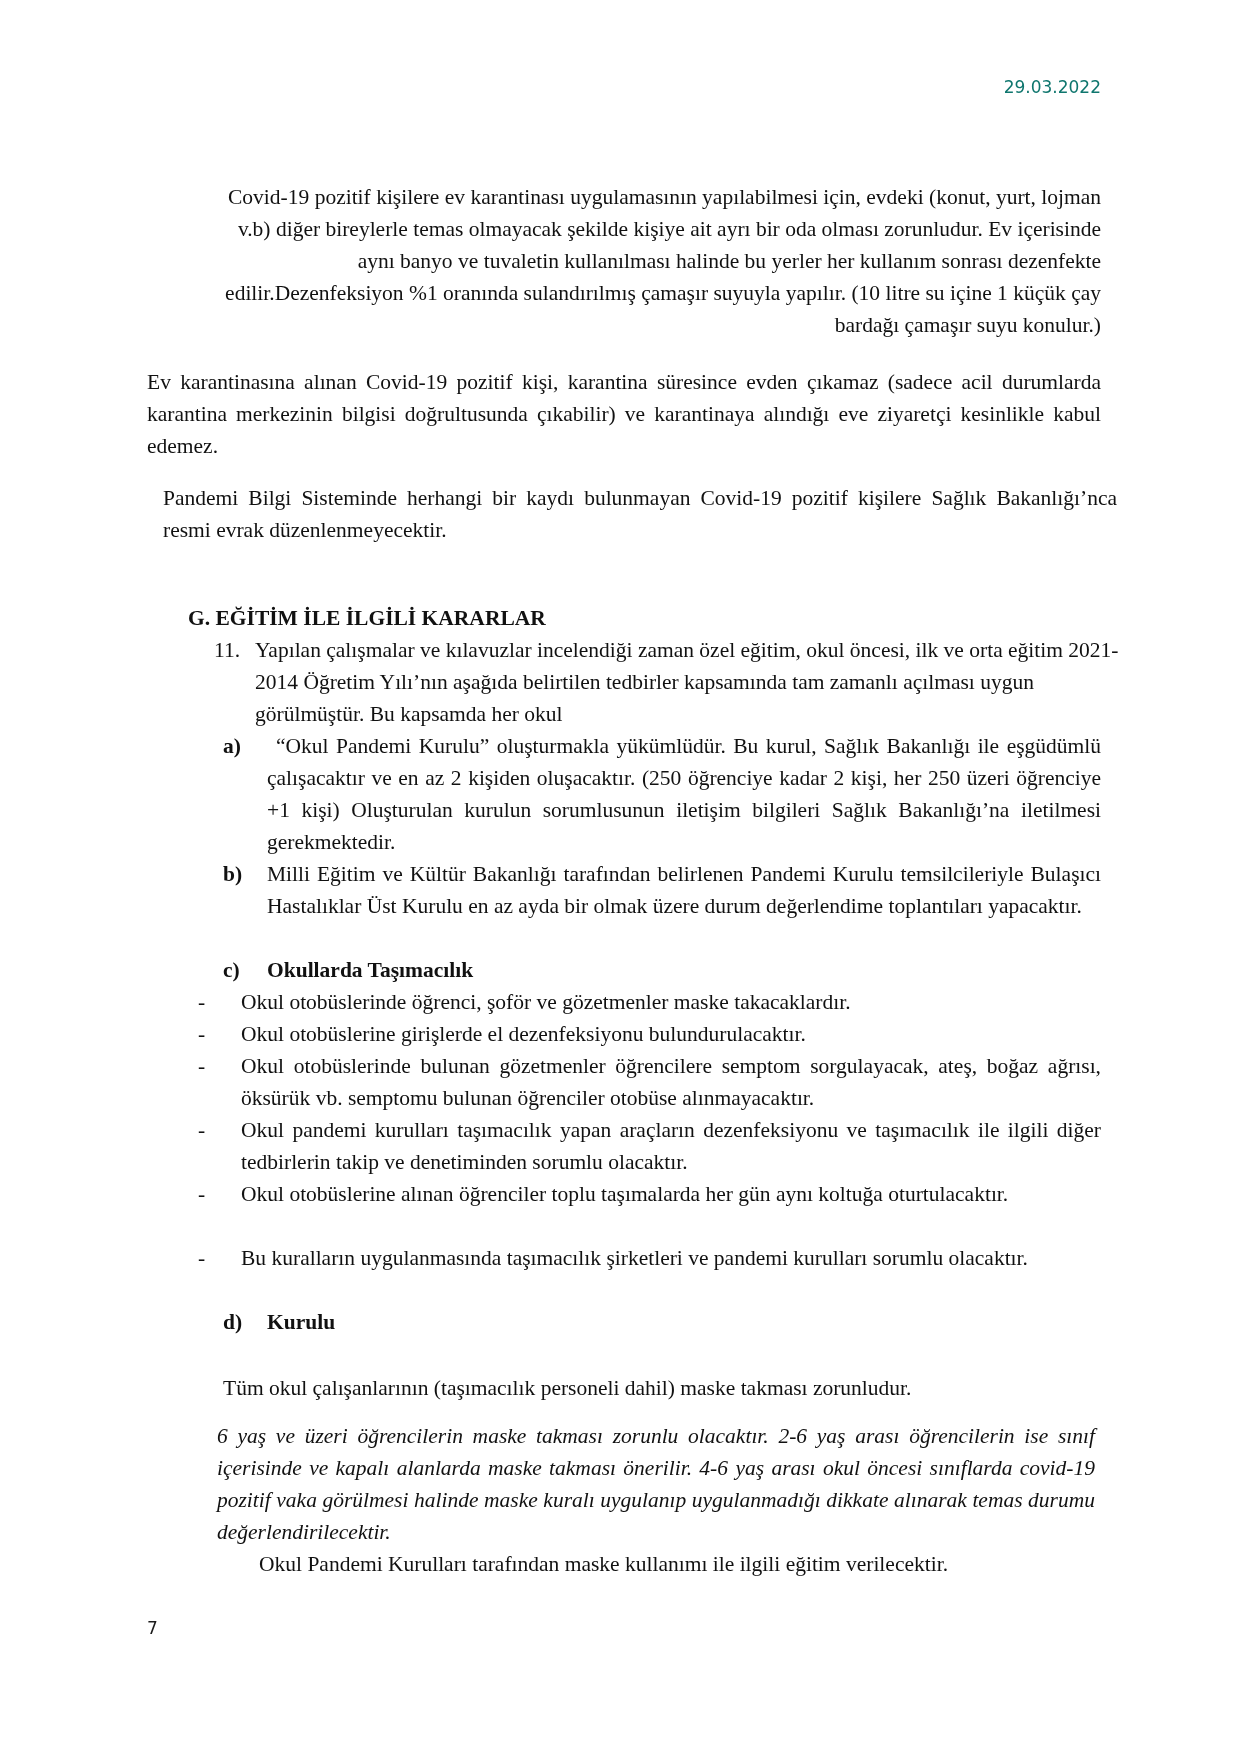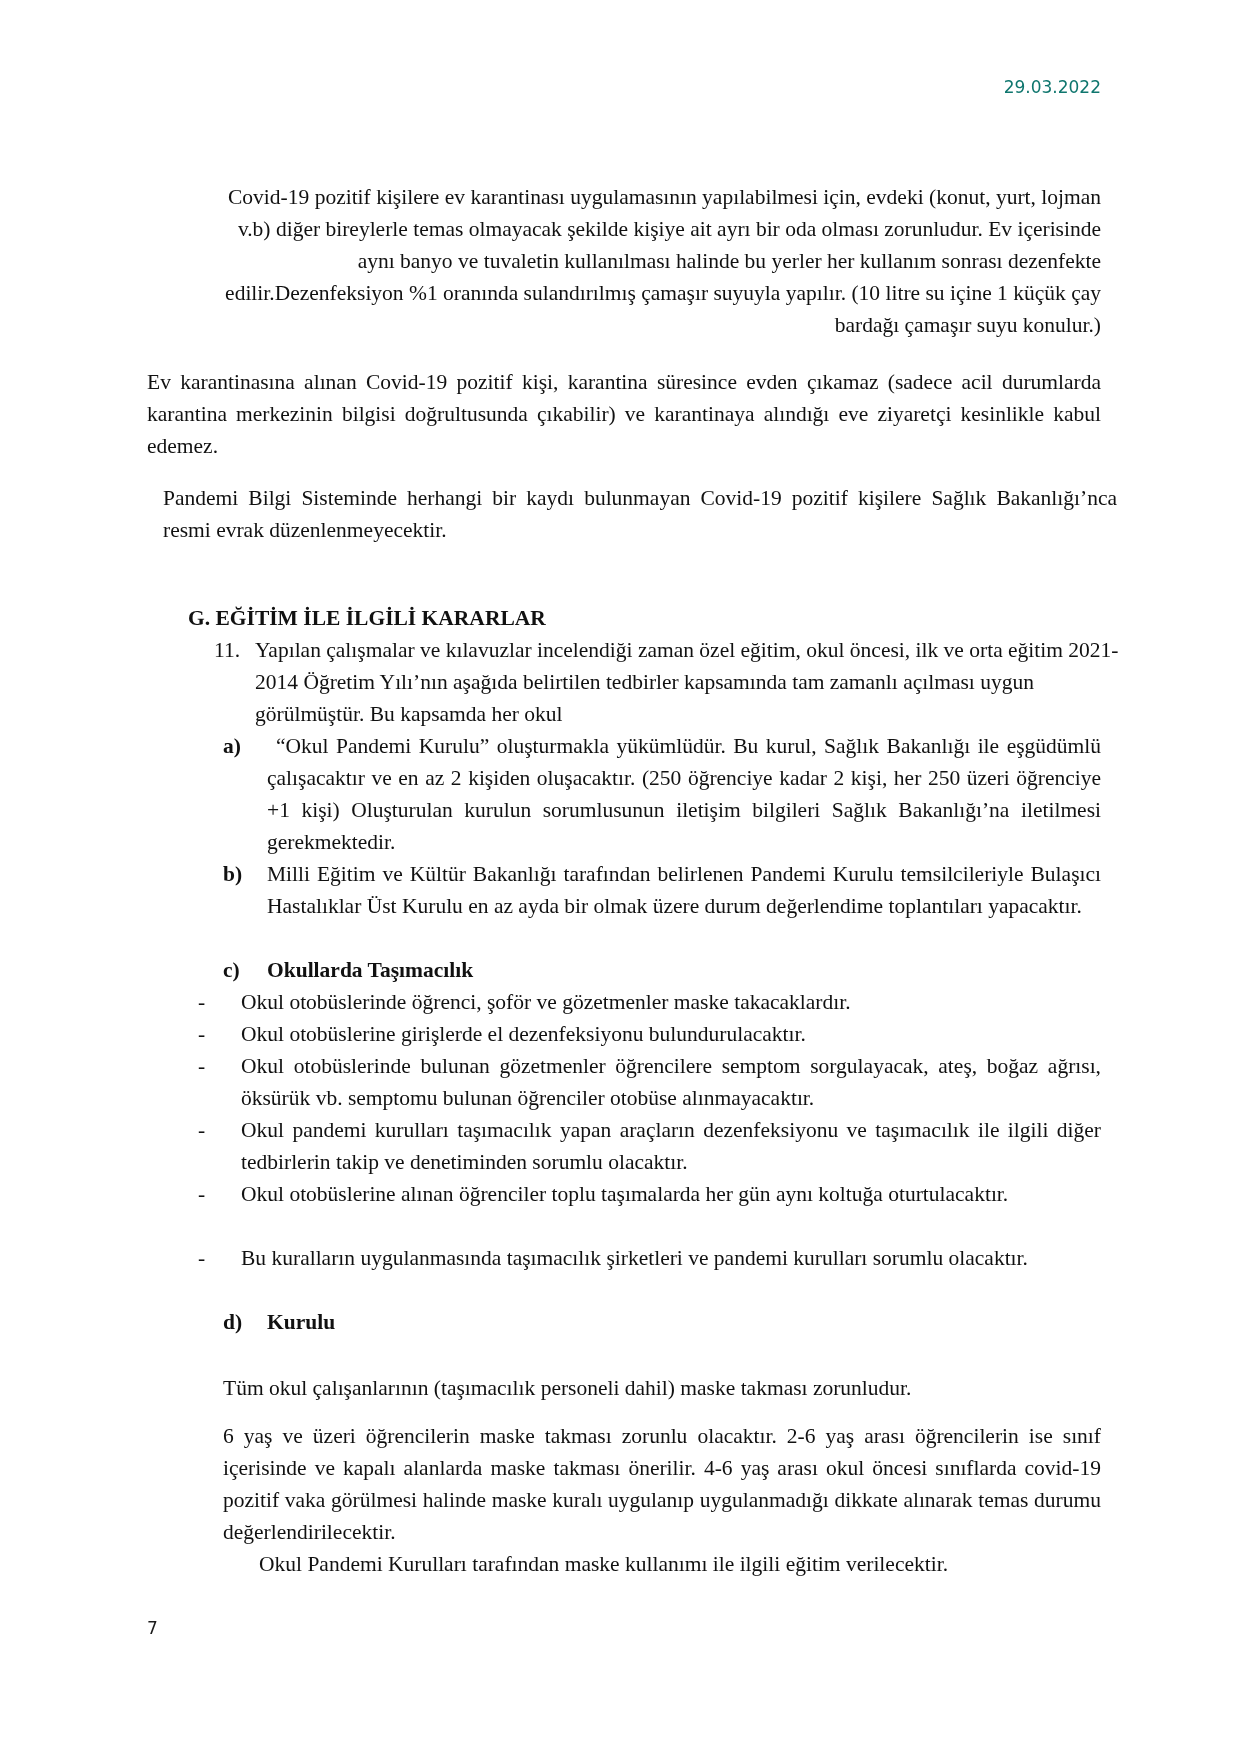--- a/index.html
+++ b/index.html
@@ -22,21 +22,21 @@
     .sub-a .txt { text-indent: 9px; }
     .sub-b { top: 858px; }
     .sub-c { top: 954px; font-weight: bold; }
     .bul { position: absolute; left: 198px; width: 903px; }
     .bul .dash { position: absolute; left: 0; top: 0; }
     .bul .txt { margin-left: 43px; text-align: justify; }
     .b1 { top: 986px; } .b2 { top: 1018px; } .b3 { top: 1050px; }
     .b4 { top: 1114px; } .b5 { top: 1178px; } .b6 { top: 1242px; }
     .sub-d { top: 1306px; font-weight: bold; }
     .p4 { top: 1372px; left: 223px; width: 878px; }
-    .p5 { top: 1420px; left: 223px; width: 878px; }
+    .p5 { top: 1420px; left: 217px; width: 878px; font-style: italic; }
     .p6 { top: 1548px; left: 223px; width: 878px; margin-left: 36px; }
   </style>
 </head>
 <body>
 
 <div class="date">29.03.2022</div>
 
 <div class="doc">
   <p class="p p1">Covid-19 pozitif kişilere ev karantinası uygulamasının yapılabilmesi için, evdeki (konut, yurt, lojman v.b) diğer bireylerle temas olmayacak şekilde kişiye ait ayrı bir oda olması zorunludur. Ev içerisinde aynı banyo ve tuvaletin kullanılması halinde bu yerler her kullanım sonrası dezenfekte edilir.Dezenfeksiyon %1 oranında sulandırılmış çamaşır suyuyla yapılır. (10 litre su içine 1 küçük çay bardağı çamaşır suyu konulur.)</p>
   <p class="p p2">Ev karantinasına alınan Covid-19 pozitif kişi, karantina süresince evden çıkamaz  (sadece acil durumlarda karantina merkezinin bilgisi doğrultusunda çıkabilir) ve karantinaya alındığı eve ziyaretçi kesinlikle kabul edemez.</p>

